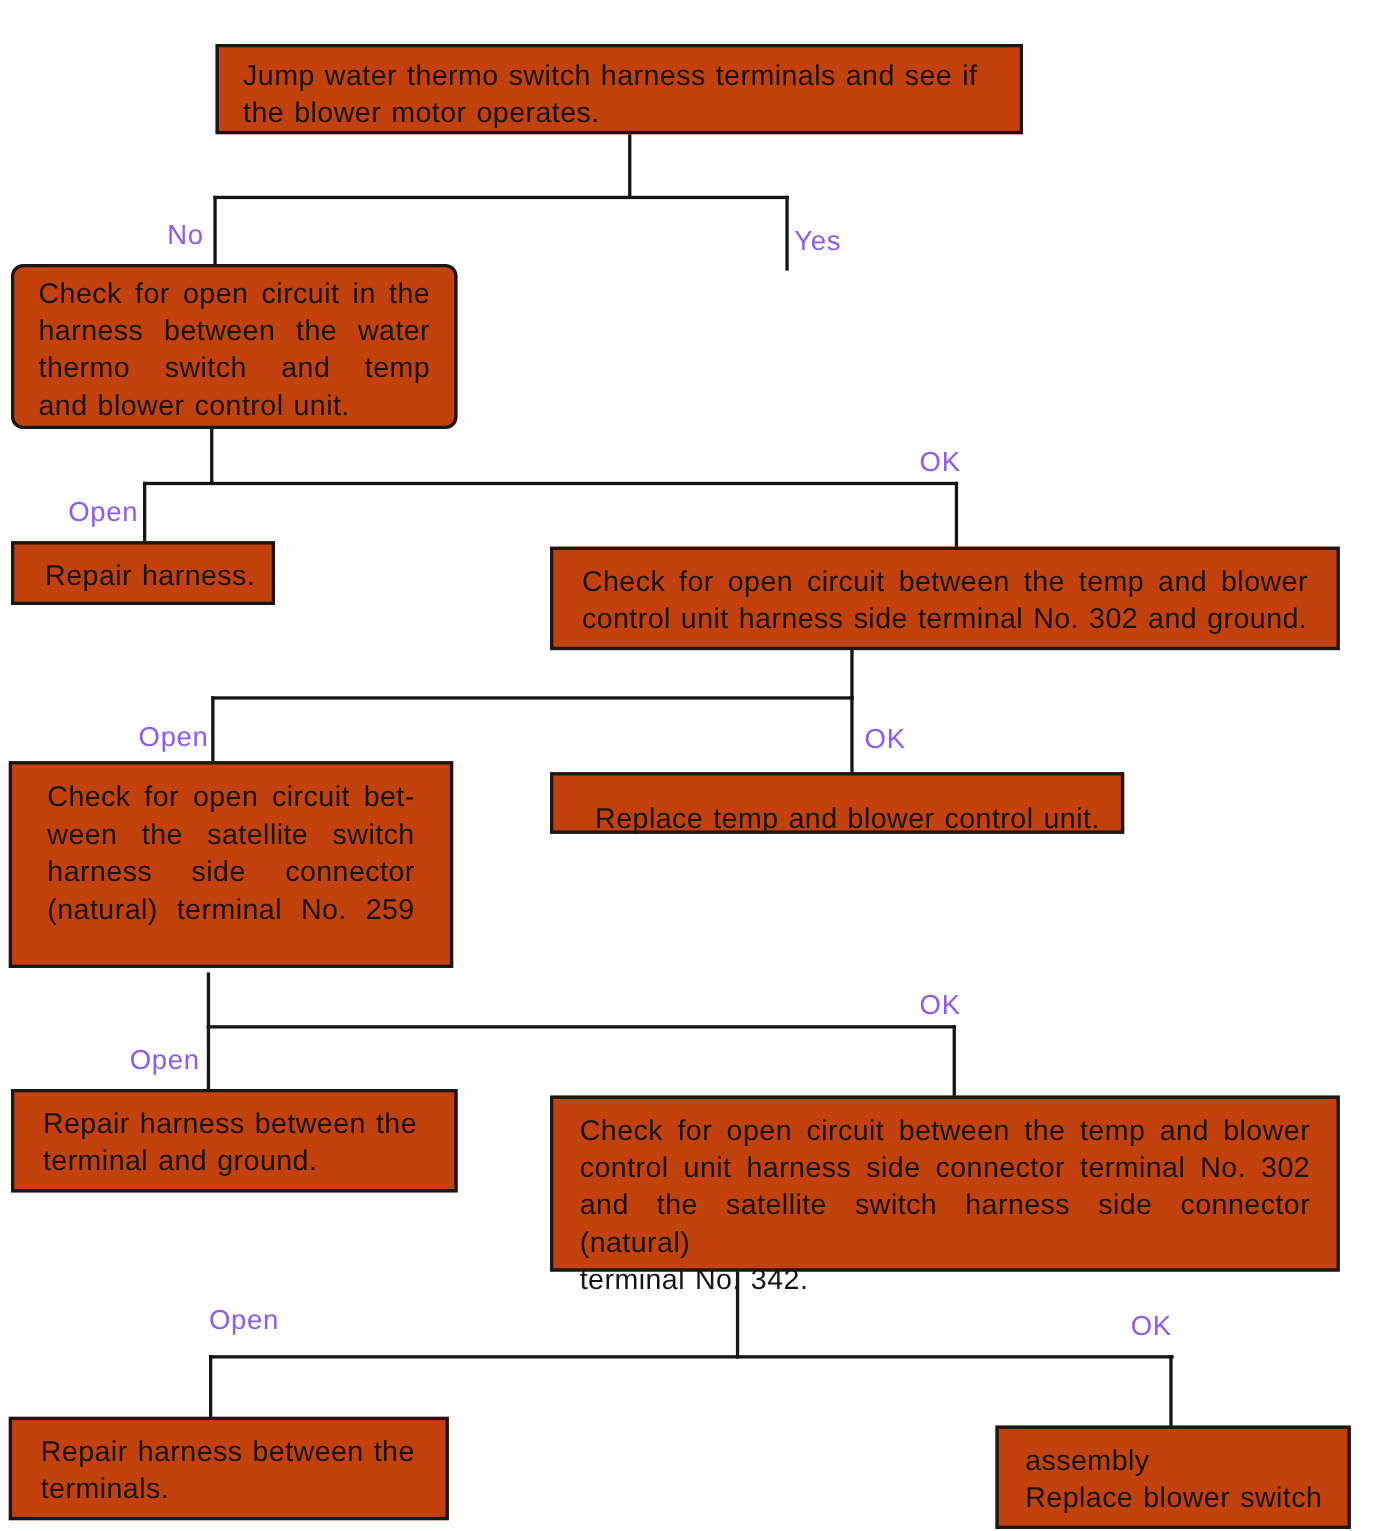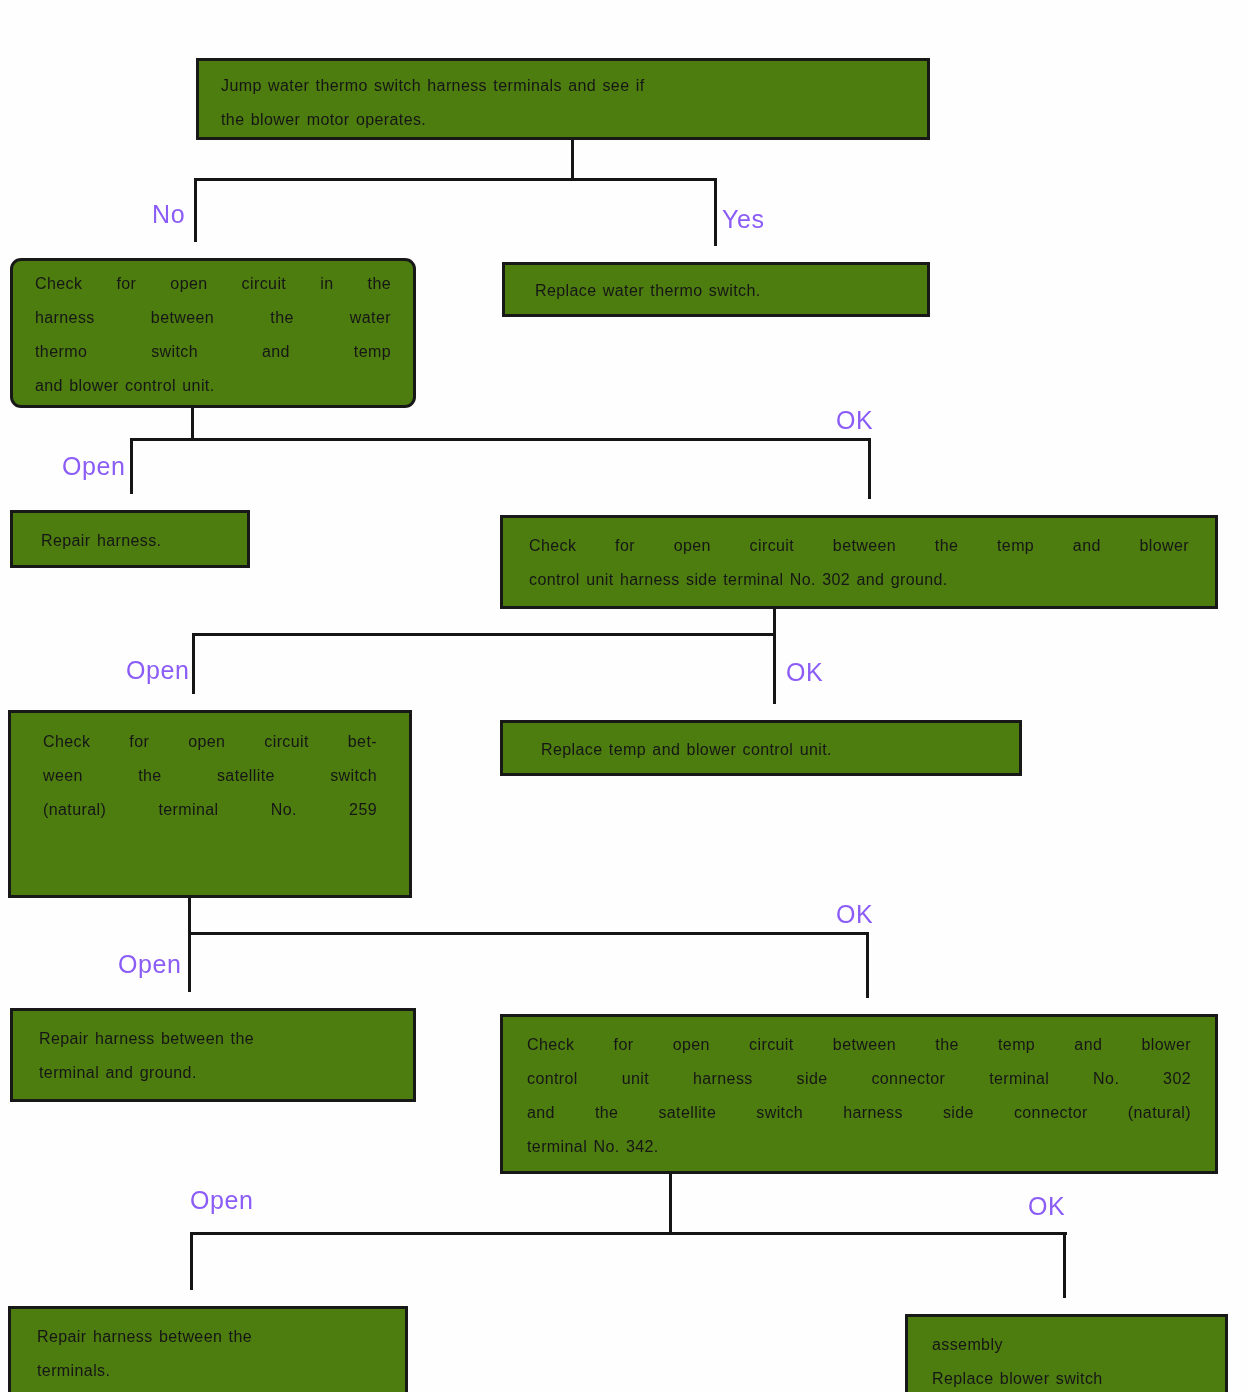--- a/index.html
+++ b/index.html
@@ -1,24 +1,23 @@
 <!DOCTYPE html>
 <html><head>
 <meta charset="utf-8">
 <style>
   html,body{margin:0;padding:0;background:#ffffff;}
   .canvas{
     position:relative;width:1248px;height:1392px;background:#fefefe;
     font-family:"Liberation Sans",sans-serif;color:#161616;overflow:hidden;
   }
   .node{
-    position:absolute;border:3px solid #181818;background:#4d7c0f;
-    font-size:16px;line-height:34px;letter-spacing:.4px;word-spacing:1.5px;
+    position:absolute;border:3px solid #181818;background:#c2410c;
+    font-size:26px;line-height:34px;letter-spacing:.4px;word-spacing:1.5px;
     box-sizing:border-box;
-    margin-top:18px;
   }
   .node .ln{white-space:nowrap;}
   .node.justify .ln{white-space:normal;text-align:justify;text-align-last:justify;}
   .node.justify .ln.last{text-align-last:left;}
   .edge{position:absolute;background:#151515;}
   .h{height:3px;}
   .v{width:3px;}
   .lbl{
     position:absolute;font-size:25px;letter-spacing:.6px;color:#8b5cf6;
     white-space:nowrap;
@@ -70,40 +69,38 @@
       <div class="ln last">the blower motor operates.</div>
     </div>
 
   <div class="node justify" style="left:10px;top:240px;width:406px;height:150px;padding:6px 22px 0;border-radius:11px;">
       <div class="ln">Check for open circuit in the</div>
       <div class="ln">harness between the water</div>
       <div class="ln">thermo switch and temp</div>
       <div class="ln last">and blower control unit.</div>
     </div>
 
-  <div class="node" style="left:502px;top:244px;width:428px;height:55px;padding:9px 0 0 30px;">
-      <div class="ln last">Replace water thermo switch.</div>
-    </div>
 
   <div class="node" style="left:10px;top:492px;width:240px;height:58px;padding:11px 0 0 28px;">
       <div class="ln last">Repair harness.</div>
     </div>
 
   <div class="node justify" style="left:500px;top:497px;width:718px;height:94px;padding:11px 26px 0;">
       <div class="ln">Check for open circuit between the temp and blower</div>
       <div class="ln last">control unit harness side terminal No. 302 and ground.</div>
     </div>
 
   <div class="node justify" style="left:8px;top:692px;width:404px;height:188px;padding:12px 32px 0;">
       <div class="ln">Check for open circuit bet-</div>
       <div class="ln">ween the satellite switch</div>
+      <div class="ln">harness side connector</div>
       <div class="ln">(natural) terminal No. 259</div>
     </div>
 
-  <div class="node" style="left:500px;top:702px;width:522px;height:56px;padding:10px 0 0 38px;">
+  <div class="node" style="left:500px;top:702px;width:522px;height:56px;padding:22px 0 0 38px;">
       <div class="ln last">Replace temp and blower control unit.</div>
     </div>
 
   <div class="node" style="left:10px;top:990px;width:406px;height:94px;padding:11px 0 0 26px;">
       <div class="ln">Repair harness between the</div>
       <div class="ln last">terminal and ground.</div>
     </div>
 
   <div class="node justify" style="left:500px;top:996px;width:718px;height:160px;padding:11px 24px 0;">
       <div class="ln">Check for open circuit between the temp and blower</div>

